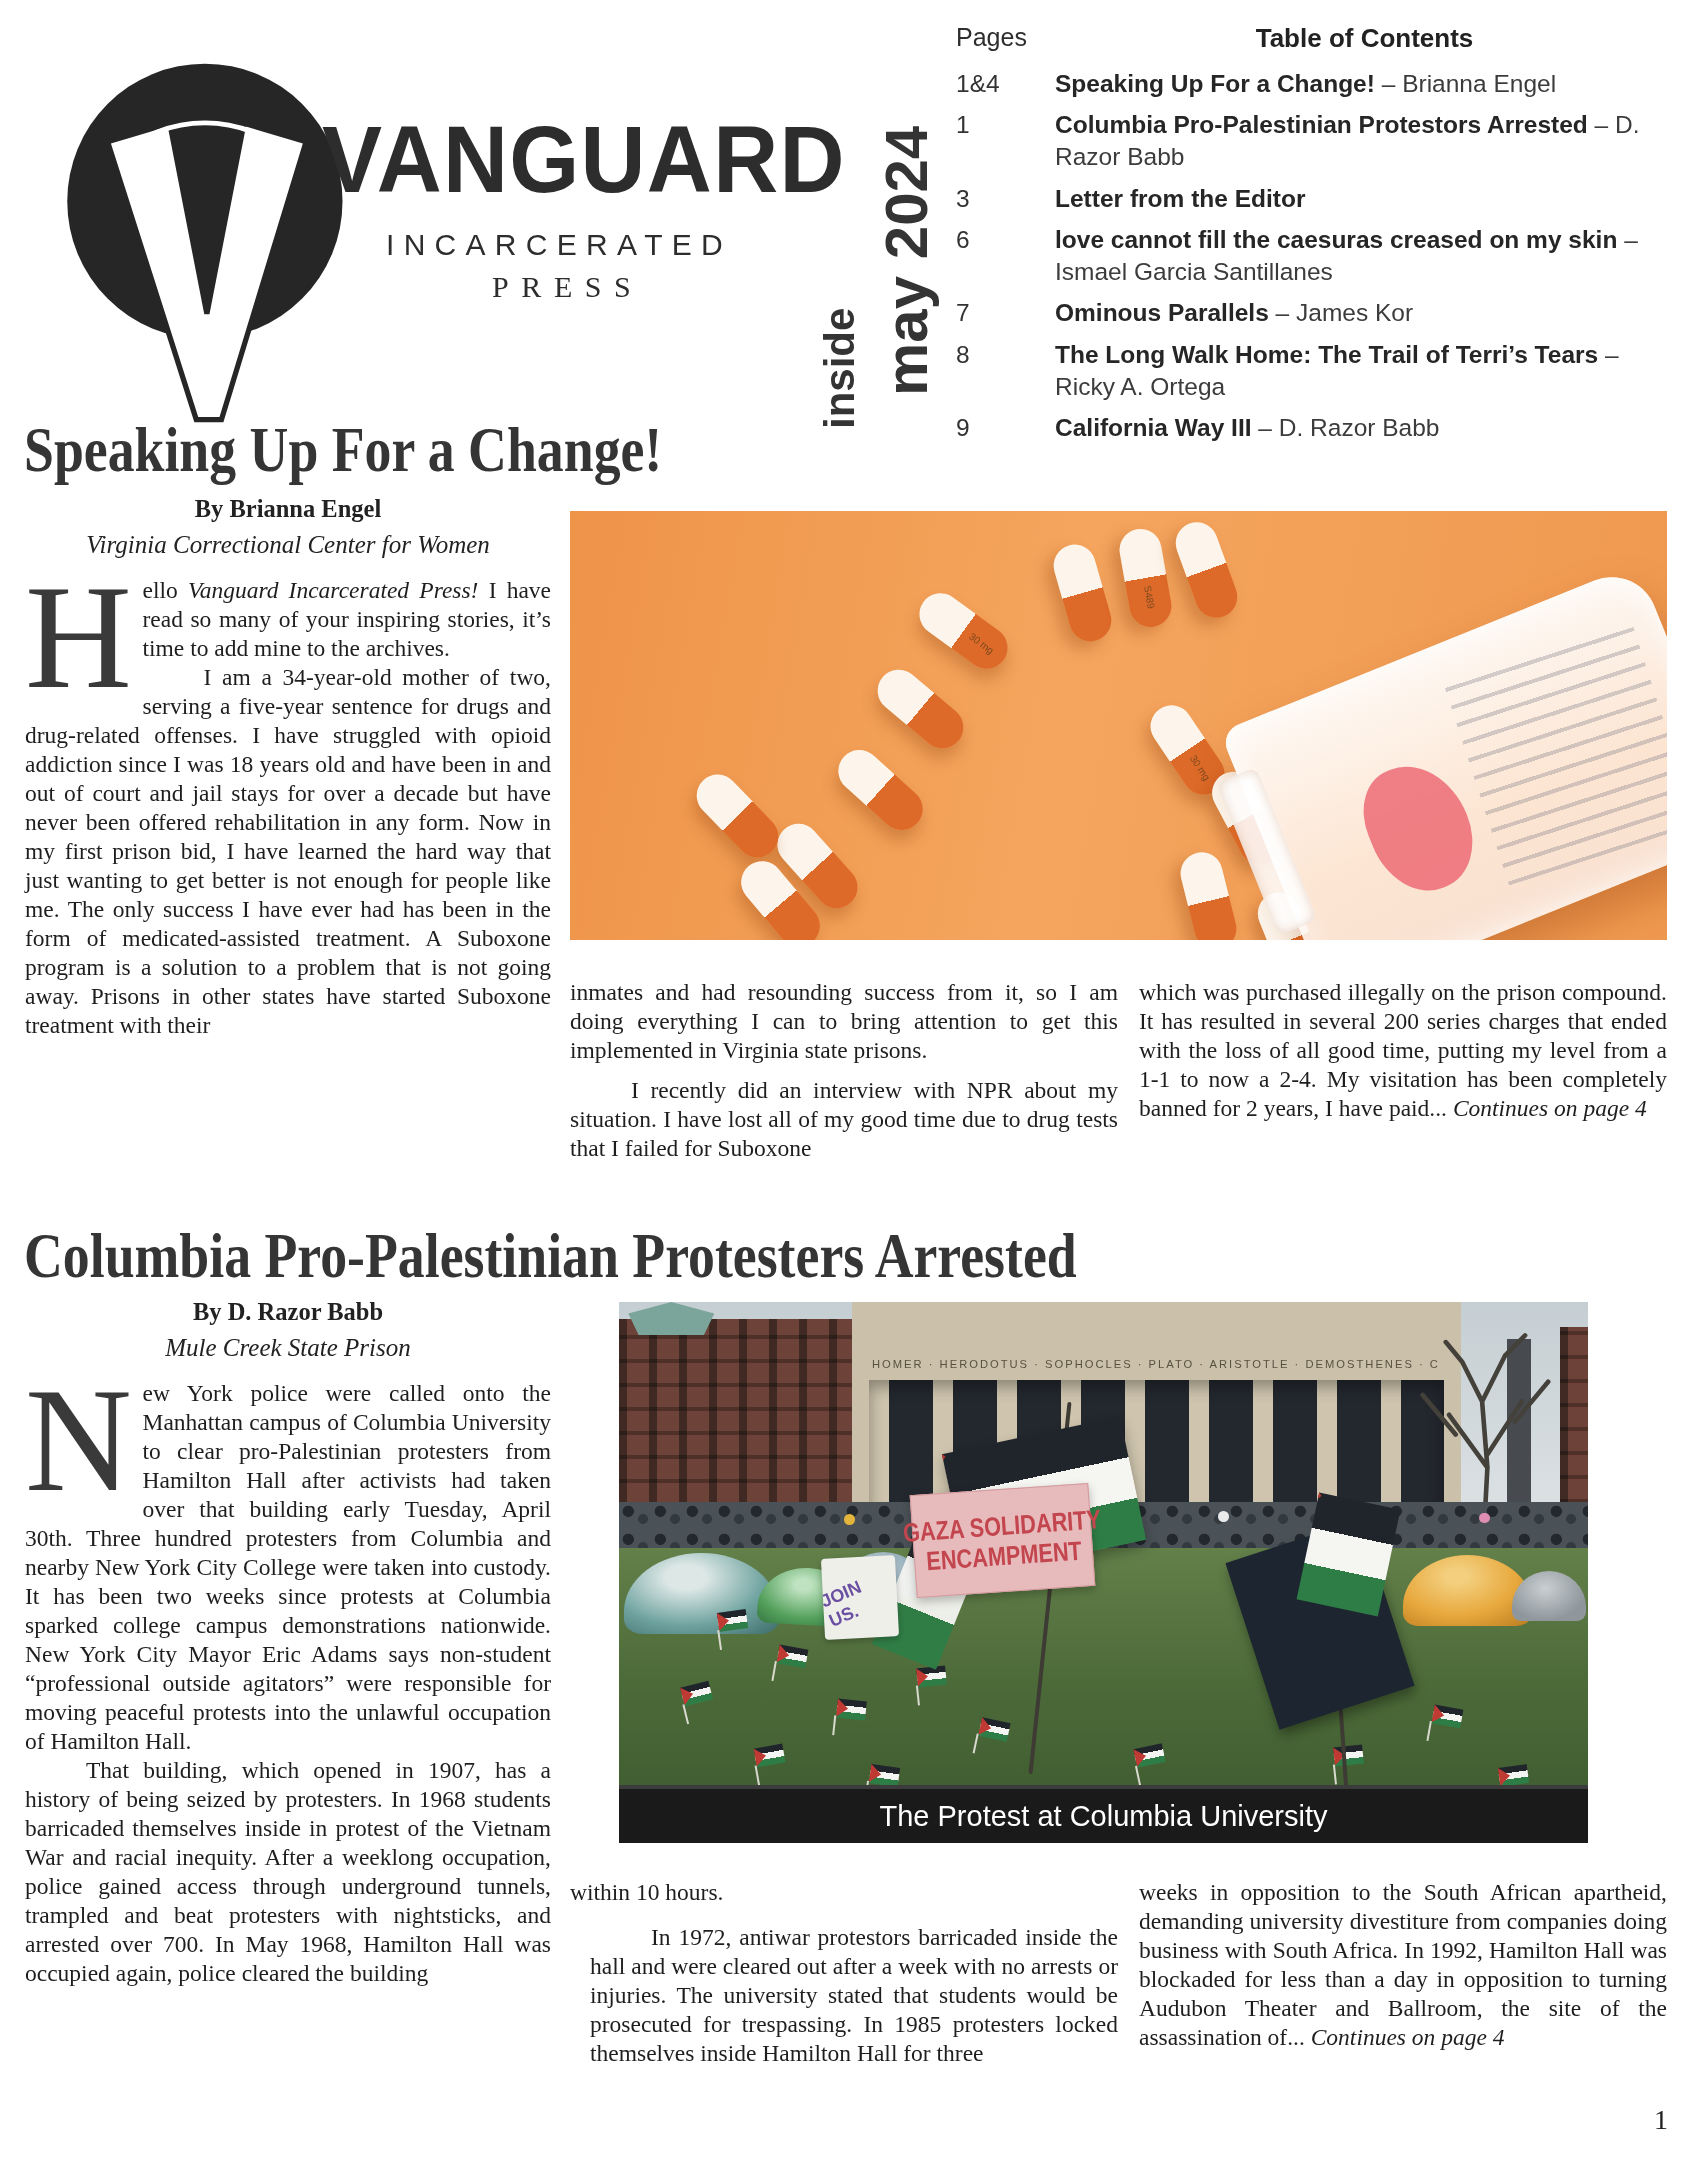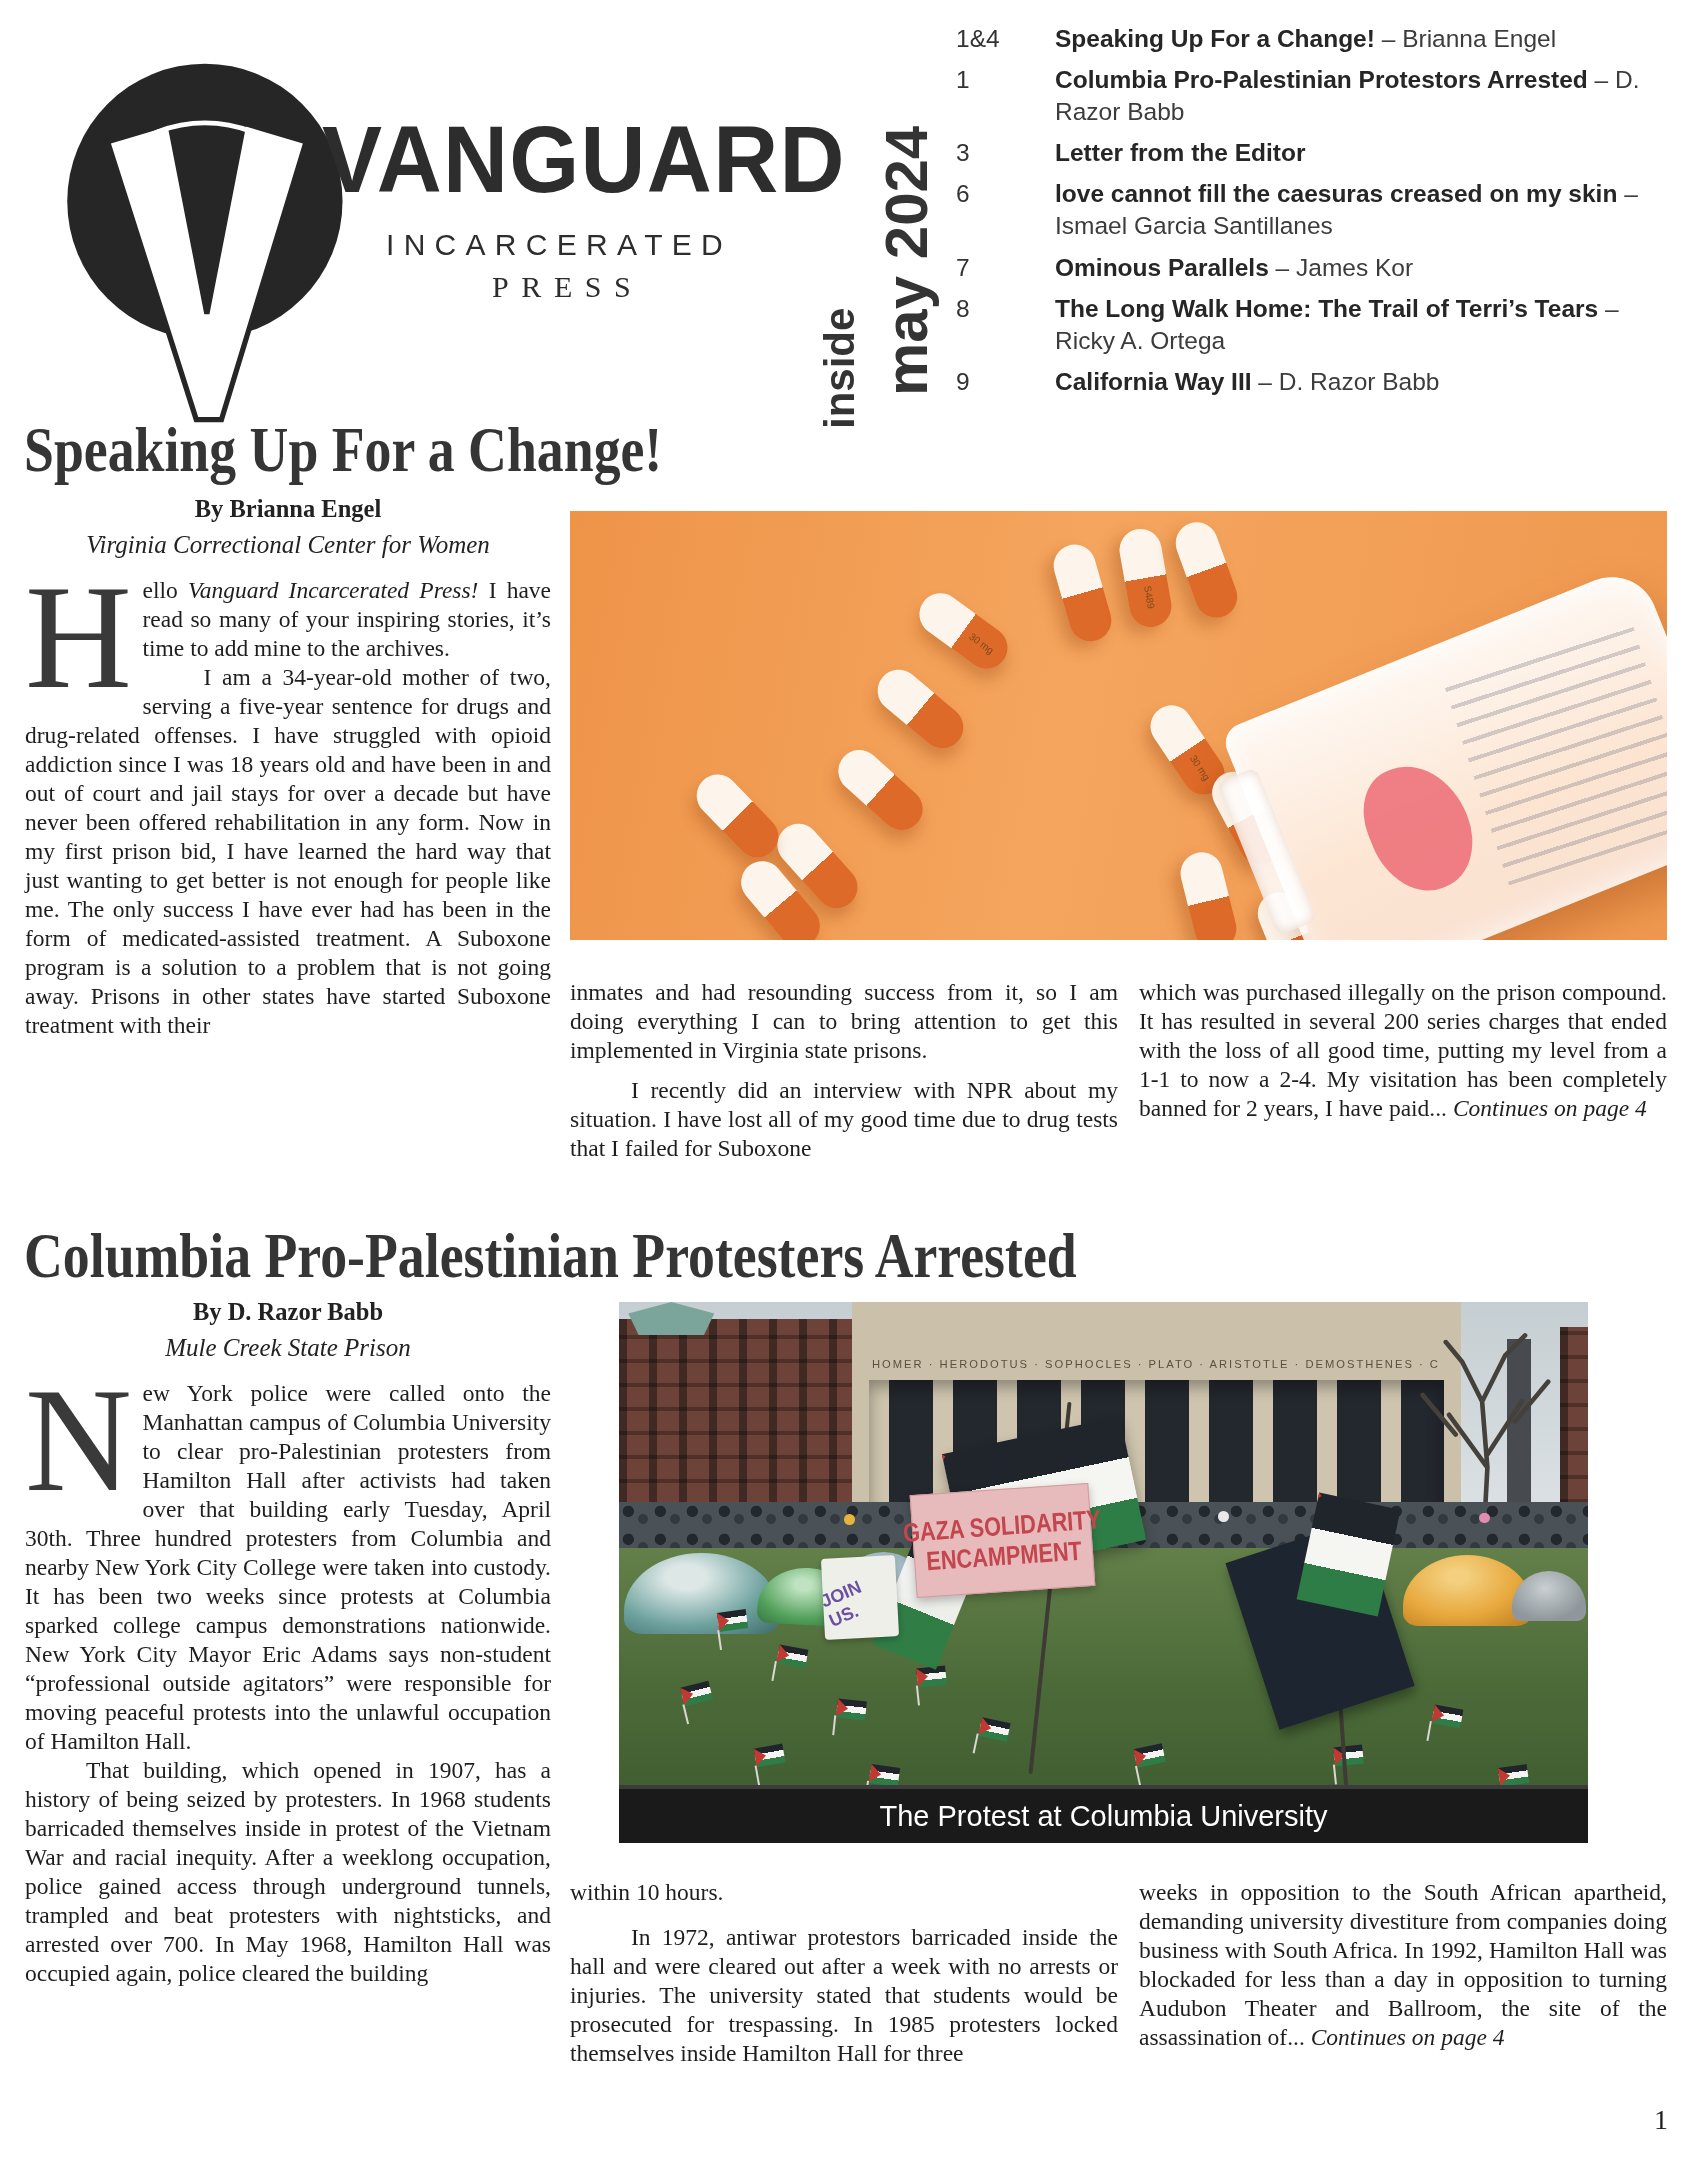--- a/index.html
+++ b/index.html
@@ -33,21 +33,21 @@
 
   
   h1.headline{position:absolute;margin:0;font-size:64px;line-height:1;font-weight:700;color:#353535;
               transform:scaleX(0.84);transform-origin:left top;white-space:nowrap;}
   .col{position:absolute;}
   .byline{text-align:center;font-weight:700;font-size:24.5px;margin:0 0 8px 0;color:#222;}
   .affil{text-align:center;font-style:italic;font-size:25px;margin:0 0 17px 0;color:#222;}
   p.body{margin:0;font-size:23.5px;line-height:29px;text-align:justify;color:#1e1e1e;}
   p.body.indent{text-indent:61px;}
   p.body.gap{margin-top:11px;}
-  p.body.gap-sm{margin-top:16px;}
+  p.body.gap-sm{margin-top:16px;margin-left:20px;}
   .dropcap{float:left;font-size:148px;line-height:116px;margin:2.6px 10.6px 0 0;color:#3a3a3a;}
   .cont{font-style:italic;}
   .pagenum{position:absolute;left:1608px;top:2104px;width:60px;text-align:right;font-size:28px;color:#222;}
 
   
   .pills{position:absolute;left:570px;top:511px;width:1097px;height:429px;overflow:hidden;
          background:linear-gradient(100deg,#ee9449,#f5a55e 45%,#ef984f);}
   .cap{position:absolute;width:99px;height:42px;border-radius:26.5px;
        background:linear-gradient(90deg,#fdf5eb 0 50%,#dd6a28 50% 100%);
        box-shadow:5.3px 9.3px 14.6px rgba(140,60,10,.30);}
@@ -131,20 +131,24 @@
     <path d="M78 140 L172 112 L228 400 L284 112 L378 140 L250 560 L212 560 Z" fill="#ffffff" stroke="#262626" stroke-width="8"></path>
     <path d="M96 160 A 196 196 0 0 1 354 160" fill="none" stroke="#ffffff" stroke-width="7"></path>
   </svg>
   <div class="brand">VANGUARD</div>
   <div class="brand-sub1">INCARCERATED</div>
   <div class="brand-sub2">PRESS</div>
   <div class="rot rot-inside">inside</div>
   <div class="rot rot-date">may 2024</div>
 
   <nav class="toc">
+    <div class="toc-head">
+      <div class="toc-pages-h">Pages</div>
+      <div class="toc-title-h">Table of Contents</div>
+    </div>
     <div class="toc-row">
       <div class="toc-pg">1&amp;4</div>
       <div class="toc-tx"><b>Speaking Up For a Change!</b><span> – </span><span>Brianna Engel</span></div>
     </div>
     <div class="toc-row">
       <div class="toc-pg">1</div>
       <div class="toc-tx"><b>Columbia Pro-Palestinian Protestors Arrested</b><span> – </span><span>D. Razor Babb</span></div>
     </div>
     <div class="toc-row">
       <div class="toc-pg">3</div>

